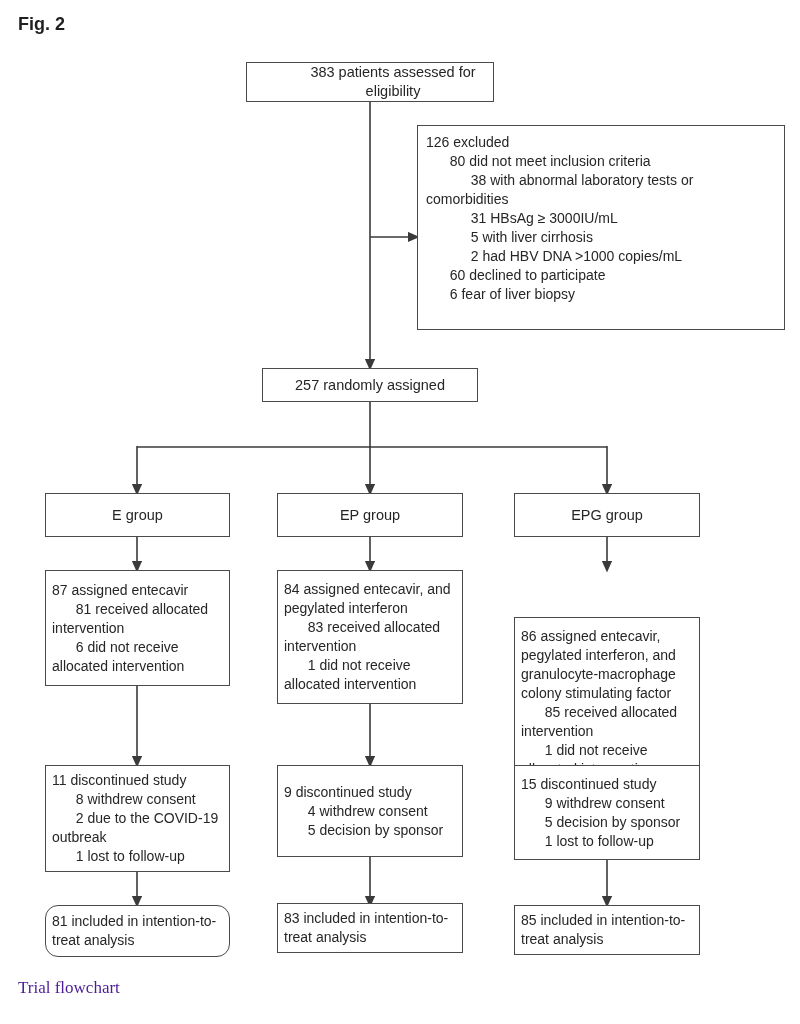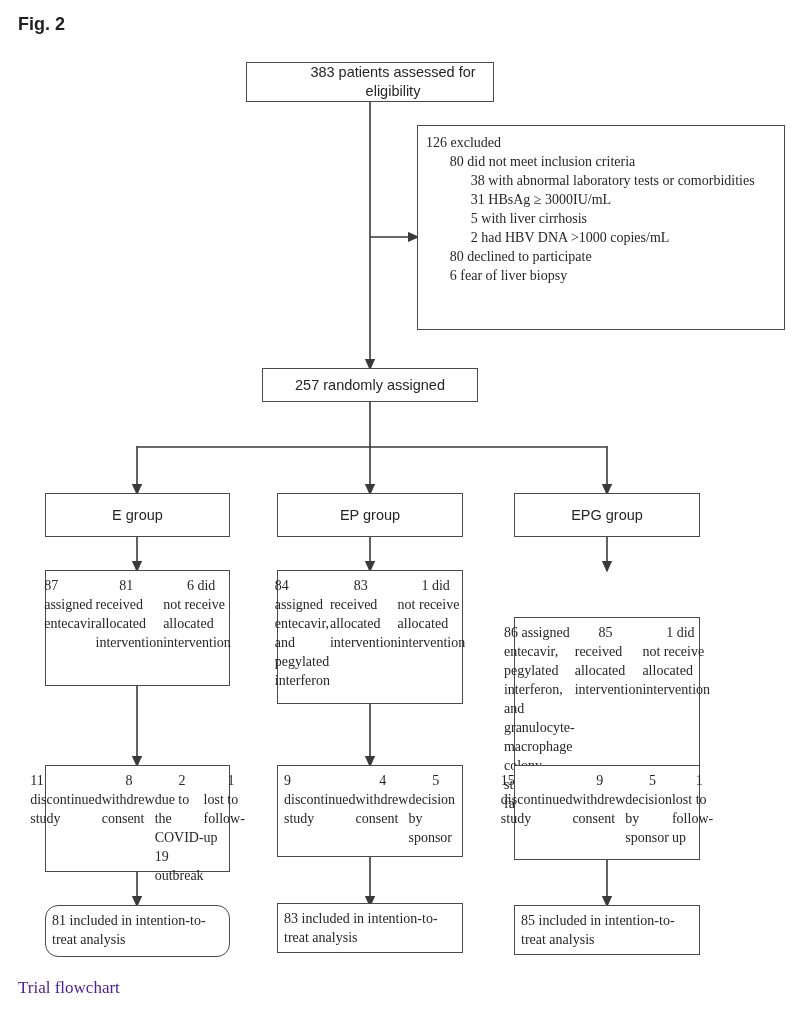--- a/index.html
+++ b/index.html
@@ -3,23 +3,23 @@
 <meta charset="utf-8">
 <style>
   html,body{margin:0;padding:0;background:#ffffff;}
   #page{position:relative;width:800px;height:1024px;background:#ffffff;overflow:hidden;
         font-family:"Liberation Sans", sans-serif;color:#262626;}
   #connectors{position:absolute;left:0;top:0;width:800px;height:1024px;pointer-events:none;}
   .box{position:absolute;background:#ffffff;border:1.5px solid #4a4a4a;box-sizing:border-box;
        font-size:14px;line-height:19px;color:#262626;}
   .center-box{display:flex;align-items:center;justify-content:center;text-align:center;
        font-size:14.5px;}
-  .lines-box{display:flex;flex-direction:row;justify-content:center;padding:5px 6px;}
+  .lines-box{display:flex;flex-direction:column;justify-content:center;padding:5px 6px;}
   .pad8{padding:7px 8px;}
-  .ln{text-indent:0;font-family:Liberation Serif, serif;}
+  .ln{text-indent:0;}
   .ind0{text-indent:0;}
   .ind1{text-indent:1.7em;}
   .ind2{text-indent:3.2em;}
   .fig-label{position:absolute;left:18px;top:14px;font-size:18px;font-weight:bold;color:#1f1f1f;}
   .caption{position:absolute;left:18px;top:978px;font-size:17px;color:#4c1d95;
            font-family:"Liberation Serif", serif;}
   .itt{align-items:flex-start;}
 </style>
 </head>
 <body>
@@ -62,21 +62,21 @@
     <span>383 patients assessed for eligibility</span>
   </div>
 
   <div class="box pad8" style="left:417px;top:125px;width:368px;height:205px;">
       <div class="ln ind0">126 excluded</div>
       <div class="ln ind1">80 did not meet inclusion criteria</div>
       <div class="ln ind2">38 with abnormal laboratory tests or comorbidities</div>
       <div class="ln ind2">31 HBsAg ≥ 3000IU/mL</div>
       <div class="ln ind2">5 with liver cirrhosis</div>
       <div class="ln ind2">2 had HBV DNA &gt;1000 copies/mL</div>
-      <div class="ln ind1">80 declined to participate</div>
+      <div class="ln ind1">60 declined to participate</div>
       <div class="ln ind1">6 fear of liver biopsy</div>
     </div>
 
   <div class="box center-box" style="left:262px;top:368px;width:216px;height:34px;">
     <span>257 randomly assigned</span>
   </div>
 
   <div class="box center-box" style="left:45px;top:493px;width:185px;height:44px;">
     <span>E group</span>
   </div>

